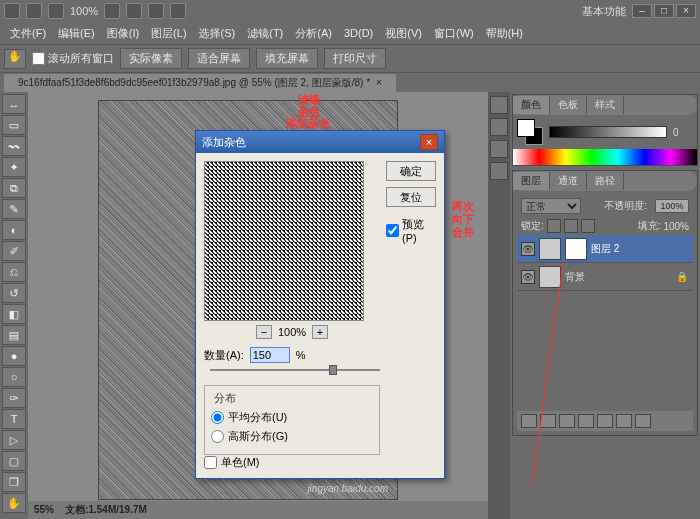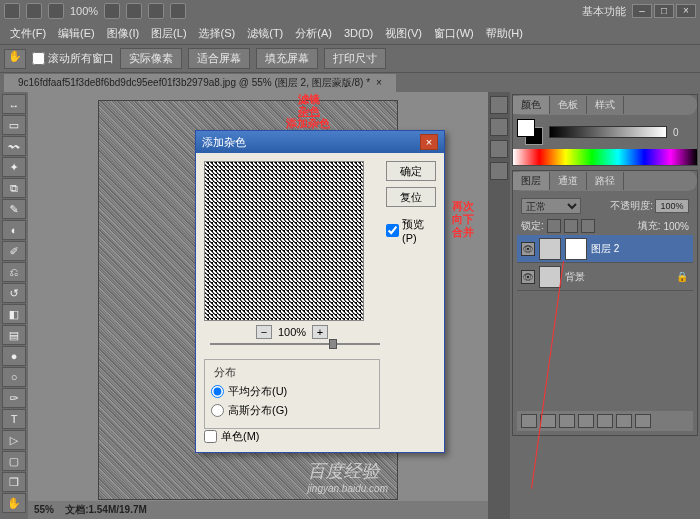--- a/index.html
+++ b/index.html
@@ -56,21 +56,21 @@
 .swatch-pair .bg { position: absolute; bottom:0; right:0; width: 18px; height: 18px; background:#000; border:1px solid #999; }
 .gradient { flex:1; height: 12px; background: linear-gradient(90deg,#000,#fff); border:1px solid #333; }
 
 
 .adj-title-tab { padding: 2px 8px; }
 
 .layers-body { padding: 0; }
 .layers-ctrl { display: flex; gap: 4px; padding: 3px 4px; align-items: center; font-size: 10px; }
 .layers-ctrl select { font-size: 10px; background:#888; border:1px solid #555; color:#222; width: 60px; height: 16px; }
 .layers-ctrl .sp { flex:1; }
-.layers-ctrl .opacity { display:flex; align-items:center; gap:2px; }
+.layers-ctrl .opacity { display:flex; align-items:center; gap:8px; }
 .layers-ctrl .val { width: 34px; height: 14px; background:#aaa; border:1px solid #555; font-size:9px; text-align:center; line-height:12px; color:#222; }
 .lock-row { display:flex; gap:3px; padding: 2px 4px; align-items:center; font-size:10px; }
 .lock-row .li { width:14px; height:14px; border:1px solid #444; background:#777; }
 .layer-list { background:#6b6b6b; }
 .layer-row { display:flex; align-items:center; height: 28px; border-bottom:1px solid #555; padding: 0 4px; gap: 4px; font-size:10px; color:#ddd; }
 .layer-row.sel { background:#4a6ea8; color:#fff; }
 .layer-row .eye { width:14px; height:14px; border:1px solid #333; background:#999; font-size:9px; text-align:center; line-height:12px; color:#222; }
 .layer-row .thumb { width:22px; height:22px; border:1px solid #444; background:#ccc; }
 .layer-row .mask { width:22px; height:22px; border:1px solid #444; background:#fff; }
 .layers-footer { height: 20px; background:#7a7a7a; display:flex; gap:3px; align-items:center; padding:0 4px; }
@@ -290,20 +290,25 @@
     <div class="dx">×</div>
   </div>
   <div class="dlg-body">
     <div class="dlg-left">
       <div class="preview-box"></div>
       <div class="zoomrow">
         <div class="zbtn">−</div>
         <span>100%</span>
         <div class="zbtn">+</div>
       </div>
+      <div class="amount-row">
+        <span>数量(A):</span>
+        <input value="150" style="">
+        <span>%</span>
+      </div>
       <div class="slider">
         <div class="track"></div>
           <div class="handle"></div>
       </div>
       <div class="fieldset">
         <div class="leg">分布</div>
         <label class="radio">
           <input type="radio" name="dist" checked="" style="">
           <span>平均分布(U)</span>
         </label>

